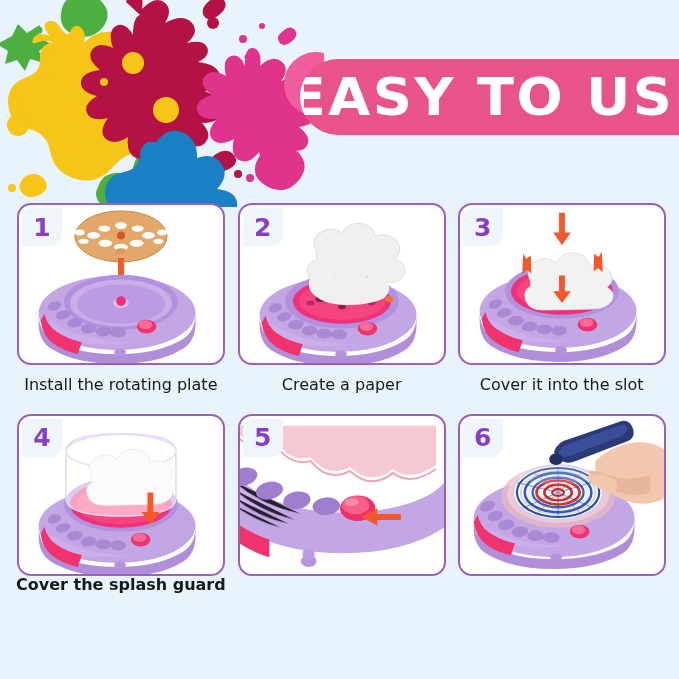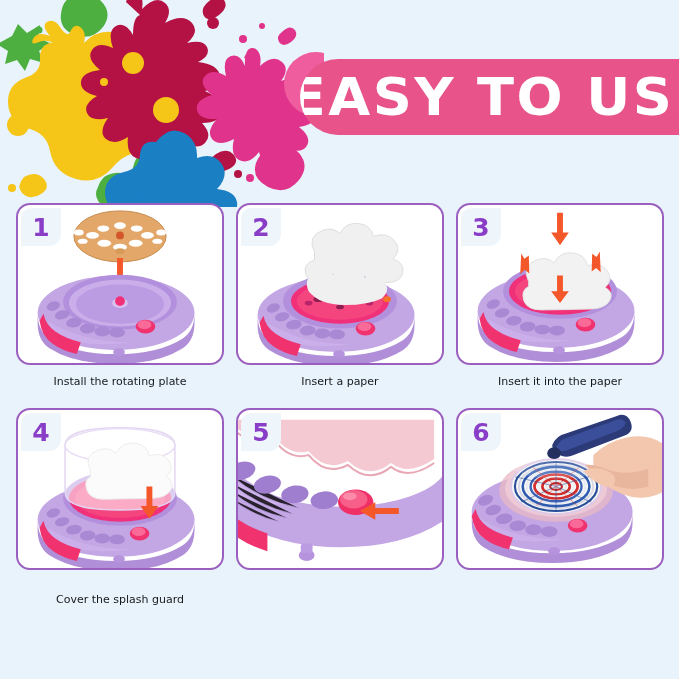--- a/index.html
+++ b/index.html
@@ -79,27 +79,27 @@
     color: #8a3ec8;
     font-family: "DejaVu Sans", sans-serif;
     font-size: 25px;
     font-weight: bold;
     line-height: 1;
   }
   .art { position: absolute; inset: 0; }
   .caption {
     margin-top: 11px;
     color: #171a1d;
-    font-size: 11px;
+    font-size: 16px;
     font-family: "DejaVu Sans", sans-serif;
     text-align: center;
     line-height: 1.1;
     white-space: nowrap;
   }
-  .row2 .caption { margin-top: 24px; }
+  .row2 .caption { margin-top: 0; font-weight: bold; }
 </style>
 </head>
 <body>
 
 <div id="page">
 
   <svg id="splatter" viewBox="0 0 330 215">
 
     <g fill="#4caf3f">
       <path d="M75 6 q20-9 32 3 q12 12 2 26 q-11 14-28 8 q-16-6-14-21 q1-11 8-16z"></path>
@@ -264,21 +264,21 @@
               <ellipse cx="101" cy="132" rx="8" ry="5"></ellipse>
             </g>
             <path d="M30 120 q35 22 86 22 q-48 6-78-6z" fill="#cdb2ec" opacity="0.8"></path>
             <path d="M22 120 q2 16 14 24 q10 7 24 10 l4-12 q-16-4-26-11 q-10-7-12-18z" fill="#f0326e"></path>
             <ellipse cx="130" cy="126" rx="10" ry="7" fill="#f0326e"></ellipse>
             <ellipse cx="129" cy="124" rx="7" ry="4.5" fill="#fa6a99"></ellipse>
             <ellipse cx="103" cy="152" rx="6" ry="4" fill="#b694dd"></ellipse>
           </g>
         </svg>
       </div>
-      <div class="caption">Insert a paper</div>
+      <div class="caption">Create a paper</div>
     </div>
 
     <div class="step">
       <div class="card">
         <div class="badge">3</div>
         <svg class="art" viewBox="0 0 208 162">
 
           <path d="M101 8 h6 v20 h6 l-9 13 l-9-13 h6z" fill="#f4572a"></path>
 
           <g>
@@ -304,21 +304,21 @@
               <ellipse cx="101" cy="128" rx="8" ry="5"></ellipse>
             </g>
             <path d="M30 116 q35 22 86 22 q-48 6-78-6z" fill="#cdb2ec" opacity="0.8"></path>
             <path d="M22 116 q2 16 14 24 q10 7 24 10 l4-12 q-16-4-26-11 q-10-7-12-18z" fill="#f0326e"></path>
             <ellipse cx="130" cy="122" rx="10" ry="7" fill="#f0326e"></ellipse>
             <ellipse cx="129" cy="120" rx="7" ry="4.5" fill="#fa6a99"></ellipse>
             <ellipse cx="103" cy="148" rx="6" ry="4" fill="#b694dd"></ellipse>
           </g>
         </svg>
       </div>
-      <div class="caption">Insert it into the paper</div>
+      <div class="caption">Cover it into the slot</div>
     </div>
 
     <div class="step row2">
       <div class="card">
         <div class="badge">4</div>
         <svg class="art" viewBox="0 0 208 162">
 
           <g>
             <ellipse cx="100" cy="112" rx="80" ry="38" fill="#c3a6e4"></ellipse>
             <path d="M20 112 q0 18 12 26 q25 16 68 16 q43 0 68-16 q12-8 12-26 v10 q0 18-12 26 q-25 16-68 16 q-43 0-68-16 q-12-8-12-26z" fill="#b08fd8"></path>

